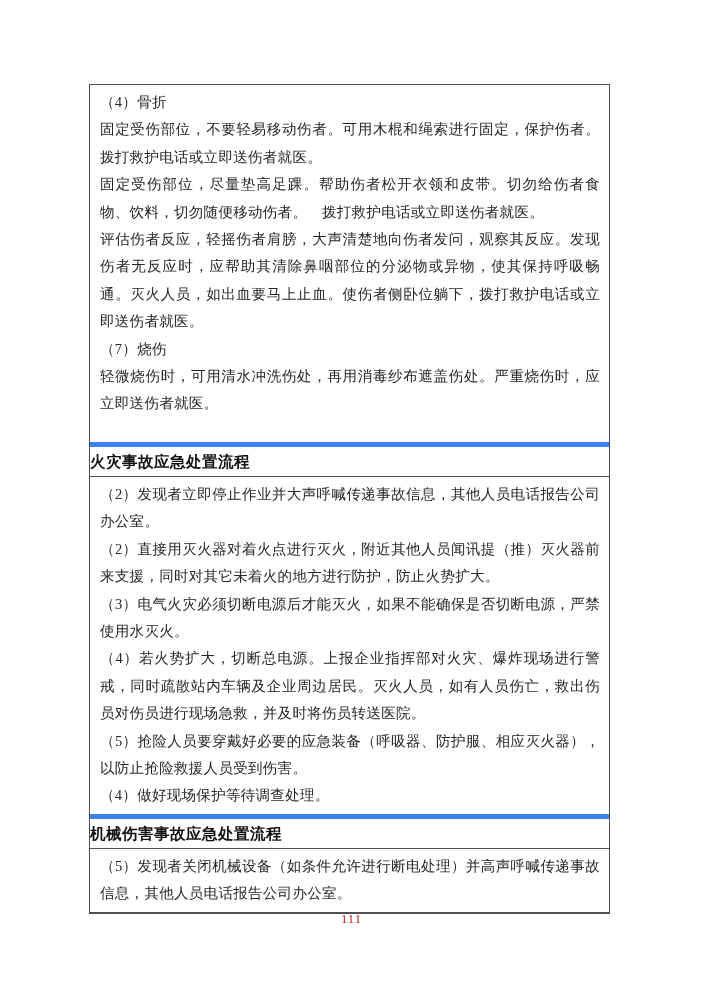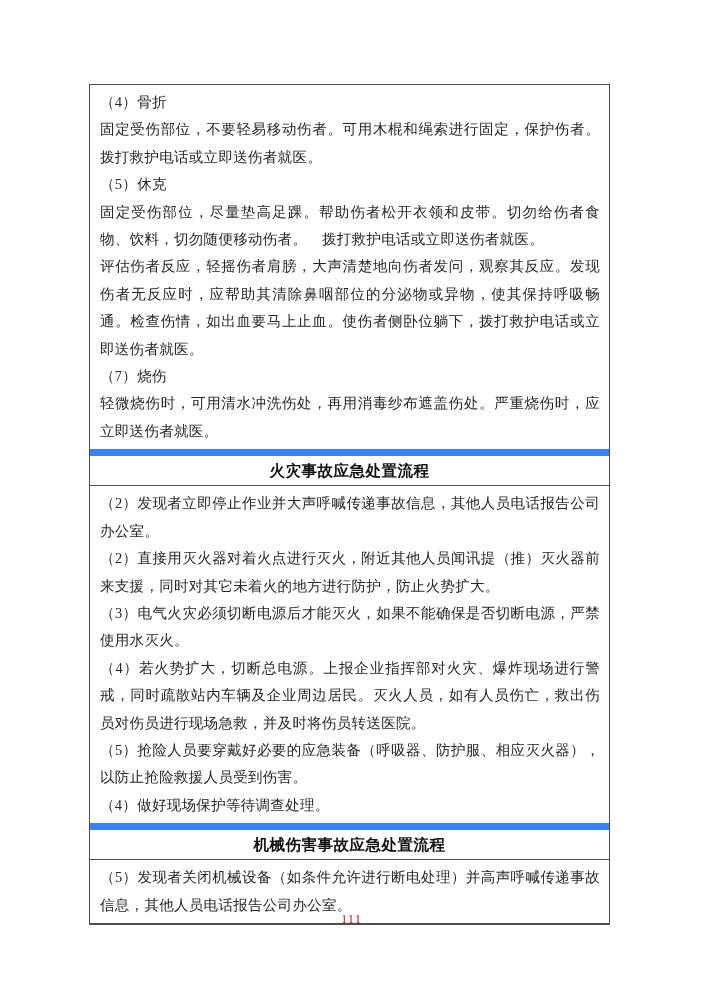--- a/index.html
+++ b/index.html
@@ -35,23 +35,23 @@
   .content-cell p {
     margin: 0;
     font-size: 14.5px;
     line-height: 27.4px;
     text-align: justify;
     text-justify: inter-ideograph;
     letter-spacing: 0.3px;
     color: #262626;
   }
   .header-cell {
-    border-top: 7px solid #3b82f6;
+    border-top: 5px solid #3b82f6;
     border-bottom: 1px solid #4f4f4f;
-    text-align: center;
+    text-align: left;
     padding: 3px 0;
   }
   .header-cell .section-title {
     font-weight: bold;
     font-size: 15.5px;
     line-height: 23px;
     color: #111111;
     letter-spacing: 0.5px;
   }
   .first-aid-cell {
@@ -78,23 +78,22 @@
 </head>
 <body>
 
 <div class="page">
 
   <div class="doc-table">
 
     <div class="cell content-cell first-aid-cell">
       <p>（4）骨折</p>
       <p>固定受伤部位，不要轻易移动伤者。可用木棍和绳索进行固定，保护伤者。拨打救护电话或立即送伤者就医。</p>
-      <p>（5）休克</p>
       <p>固定受伤部位，尽量垫高足踝。帮助伤者松开衣领和皮带。切勿给伤者食物、饮料，切勿随便移动伤者。　拨打救护电话或立即送伤者就医。</p>
-      <p>评估伤者反应，轻摇伤者肩膀，大声清楚地向伤者发问，观察其反应。发现伤者无反应时，应帮助其清除鼻咽部位的分泌物或异物，使其保持呼吸畅通。检查伤情，如出血要马上止血。使伤者侧卧位躺下，拨打救护电话或立即送伤者就医。</p>
+      <p>评估伤者反应，轻摇伤者肩膀，大声清楚地向伤者发问，观察其反应。发现伤者无反应时，应帮助其清除鼻咽部位的分泌物或异物，使其保持呼吸畅通。灭火人员，如出血要马上止血。使伤者侧卧位躺下，拨打救护电话或立即送伤者就医。</p>
       <p>（7）烧伤</p>
       <p>轻微烧伤时，可用清水冲洗伤处，再用消毒纱布遮盖伤处。严重烧伤时，应立即送伤者就医。</p>
     </div>
 
     <div class="cell header-cell">
       <span class="section-title">火灾事故应急处置流程</span>
     </div>
 
     <div class="cell content-cell fire-cell">
       <p>（2）发现者立即停止作业并大声呼喊传递事故信息，其他人员电话报告公司办公室。</p>

